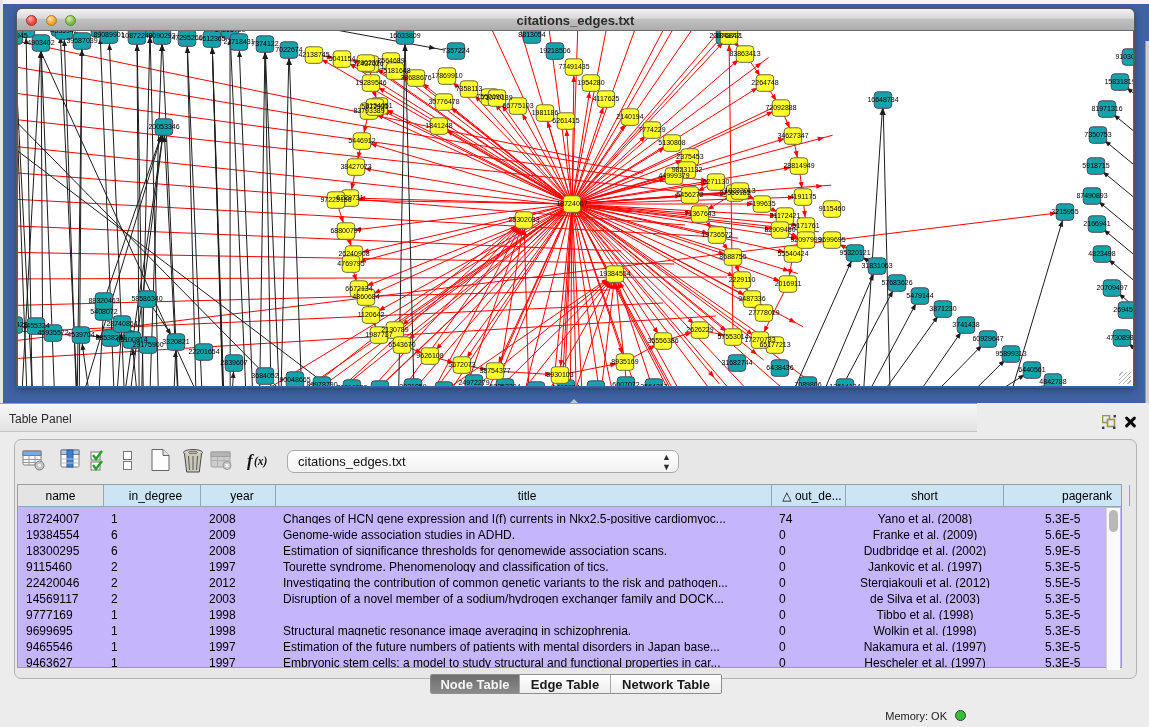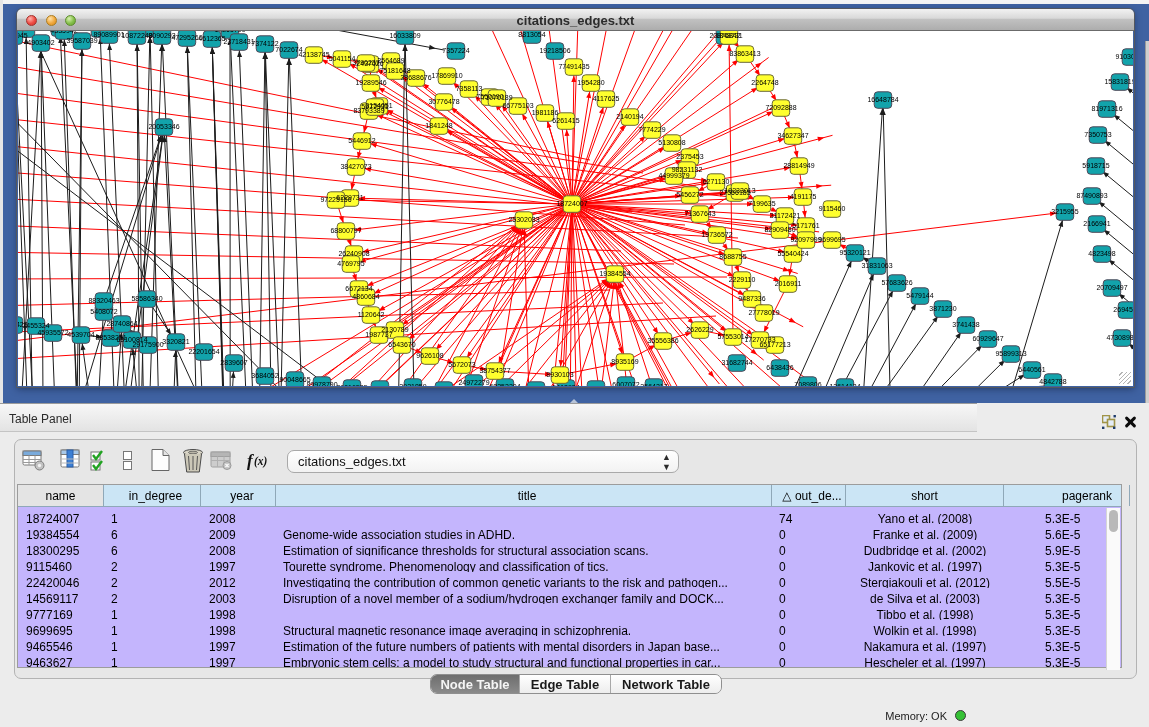--- a/index.html
+++ b/index.html
@@ -41,21 +41,21 @@
 .c1{left:86px;width:97px;padding-left:7px}
 .c2{left:183px;width:75px;padding-left:8px}
 .c3{left:258px;width:496px;padding-left:7px}
 .c4{left:754px;width:74px;padding-left:7px}
 .c5{left:828px;width:158px;text-align:center}
 .c6{left:1022px;width:90px;padding-left:5px}
 #thead .c5,#thead .c0{text-align:center;padding:0}
 #hname{background:#e4e4e4}
 #vsb{position:absolute;right:1px;top:23px;width:14px;height:162px;background:#fafafa;border-left:1px solid #d5d5d5}
 #vsb .thumb{position:absolute;left:2px;top:2px;width:9px;height:22px;background:#b9b9b9;border-radius:5px}
-#tabs{position:absolute;left:430px;top:271px;height:20px;display:flex;border:1px solid #8f8f8f;border-radius:7px;overflow:hidden;font-size:13px;font-weight:bold}
+#tabs{position:absolute;left:430px;top:271px;height:20px;display:flex;border:1px solid #8f8f8f;border-radius:2px;overflow:hidden;font-size:13px;font-weight:bold}
 #tabs div{text-align:center;line-height:19px;background:linear-gradient(#fff,#ededed);color:#1a1a1a;border-right:1px solid #a8a8a8}
 #tabs div:last-child{border-right:none}
 #tabs div.sel{background:linear-gradient(#6e6e6e,#8a8a8a);color:#f5f5f5}
 #status{position:absolute;left:0;top:296px;width:100%;height:28px}
 #status .t{position:absolute;right:30px;top:11px;font-size:11px;color:#222}
 #dot{position:absolute;right:11px;top:11px;width:11px;height:11px;border-radius:50%;background:#35c135;border:1px solid #3a3a3a}
 #splitter{position:absolute;left:570px;top:399px;width:0;height:0;border-left:4px solid transparent;border-right:4px solid transparent;border-bottom:4px solid #b8c4d8}
 </style></head>
 <body>
 <div id="topstrip"></div>
@@ -703,38 +703,39 @@
         <span class="c3">title</span>
           <span class="c4">△ out_de...</span>
           <span class="c5">short</span>
           <span class="c6">pagerank</span>
       </div>
       <div id="tbody">
           <div class="tr" style="top:0px">
             <span class="c0">18724007</span>
             <span class="c1">1</span>
             <span class="c2">2008</span>
+            <span class="c3">Changes of HCN gene expression and I(f) currents in Nkx2.5-positive cardiomyoc...</span>
             <span class="c4">74</span>
             <span class="c5">Yano et al. (2008)</span>
             <span class="c6">5.3E-5</span>
           </div>
           <div class="tr" style="top:16px">
             <span class="c0">19384554</span>
             <span class="c1">6</span>
             <span class="c2">2009</span>
             <span class="c3">Genome-wide association studies in ADHD.</span>
             <span class="c4">0</span>
             <span class="c5">Franke et al. (2009)</span>
             <span class="c6">5.6E-5</span>
           </div>
           <div class="tr" style="top:32px">
             <span class="c0">18300295</span>
             <span class="c1">6</span>
             <span class="c2">2008</span>
-            <span class="c3">Estimation of significance thresholds for structural association scans.</span>
+            <span class="c3">Estimation of significance thresholds for genomewide association scans.</span>
             <span class="c4">0</span>
             <span class="c5">Dudbridge et al. (2002)</span>
             <span class="c6">5.9E-5</span>
           </div>
           <div class="tr" style="top:48px">
             <span class="c0">9115460</span>
             <span class="c1">2</span>
             <span class="c2">1997</span>
             <span class="c3">Tourette syndrome. Phenomenology and classification of tics.</span>
             <span class="c4">0</span>

